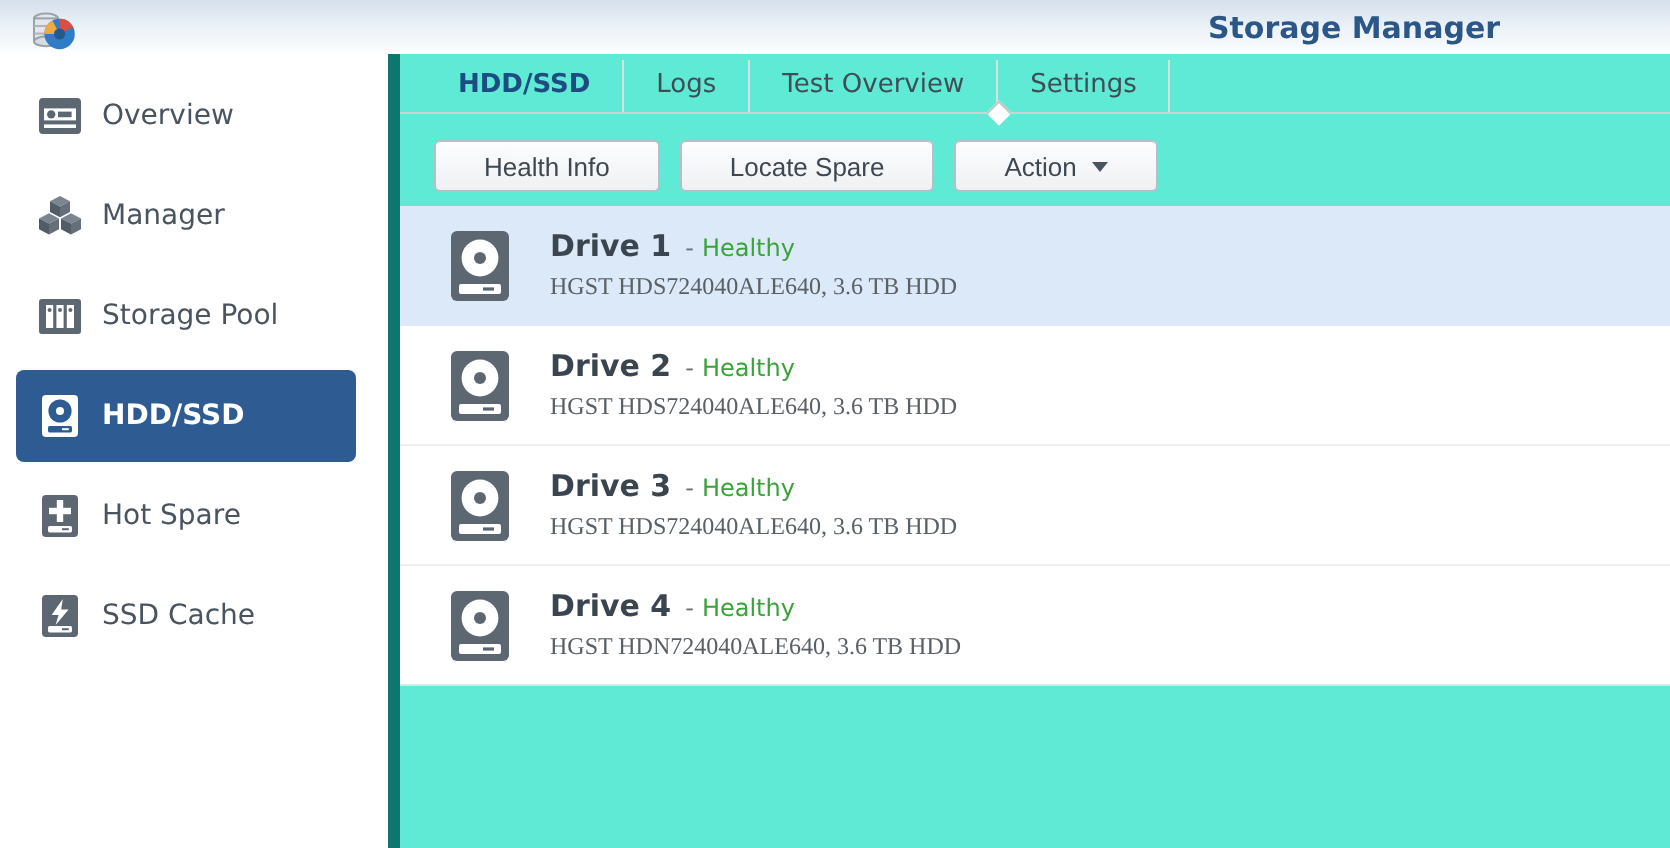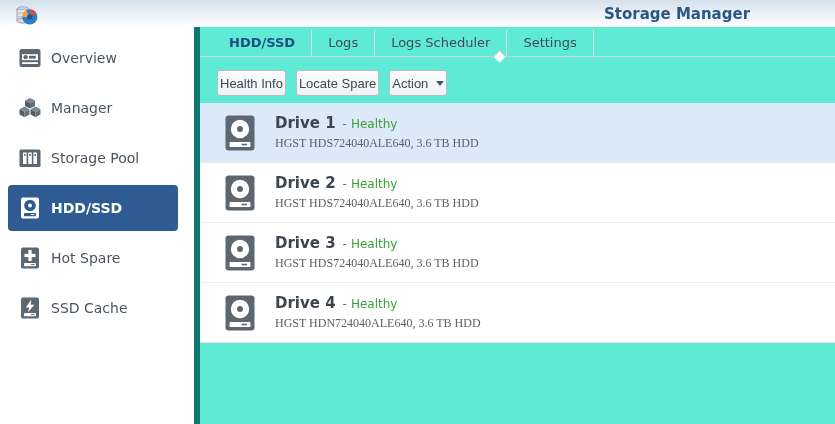--- a/index.html
+++ b/index.html
@@ -28,21 +28,21 @@
   .tabbar { position:relative; display:flex; margin-top:3px; padding-left:13px;
     border-bottom:1px solid #cdd1d5; }
   .tab { line-height:26px; height:26px; padding:0 16px; font-size:13px; color:#424c56;
     border-right:1px solid #dcdfe2; cursor:pointer; white-space:nowrap; }
   .tab.active { color:#1d4d80; font-weight:bold; }
   .notch { position:absolute; left:295px; bottom:-5px; width:9px; height:9px; background:#fff;
     border-left:1px solid #c2c7cb; border-top:1px solid #c2c7cb; transform:rotate(45deg); }
 
   
   .toolbar { margin:13px 0 0 17px; display:flex; }
-  .btn { display:inline-flex; align-items:center; height:26px; padding:0 2px; margin-right:10px;
+  .btn { display:inline-flex; align-items:center; height:26px; padding:0 24px; margin-right:10px;
     border:1px solid #b7bfc6; border-radius:3px;
     background:linear-gradient(180deg,#fdfdfe,#eef1f3);
     font-size:13px; color:#3d4852; cursor:pointer; white-space:nowrap; }
   .caret { width:0; height:0; border-left:4px solid transparent; border-right:4px solid transparent;
     border-top:5px solid #4a545e; margin-left:8px; }
 
   
   .drive-list { margin-top:7px; }
   .drive-row { height:60px; display:flex; align-items:center; padding-left:25px;
     border-bottom:1px solid #edeff1; cursor:pointer; background:#fff; }
@@ -154,21 +154,21 @@
         <span>SSD Cache</span>
       </div>
 
     </div>
 
     <div class="content">
 
       <div class="tabbar">
         <div class="tab active">HDD/SSD</div>
         <div class="tab">Logs</div>
-        <div class="tab">Logs Scheduler</div>
+        <div class="tab">Test Overview</div>
         <div class="tab">Settings</div>
         <div class="notch"></div>
       </div>
 
       <div class="toolbar">
         <button class="btn">
           <span>Health Info</span>
         </button>
         <button class="btn">
           <span>Locate Spare</span>

